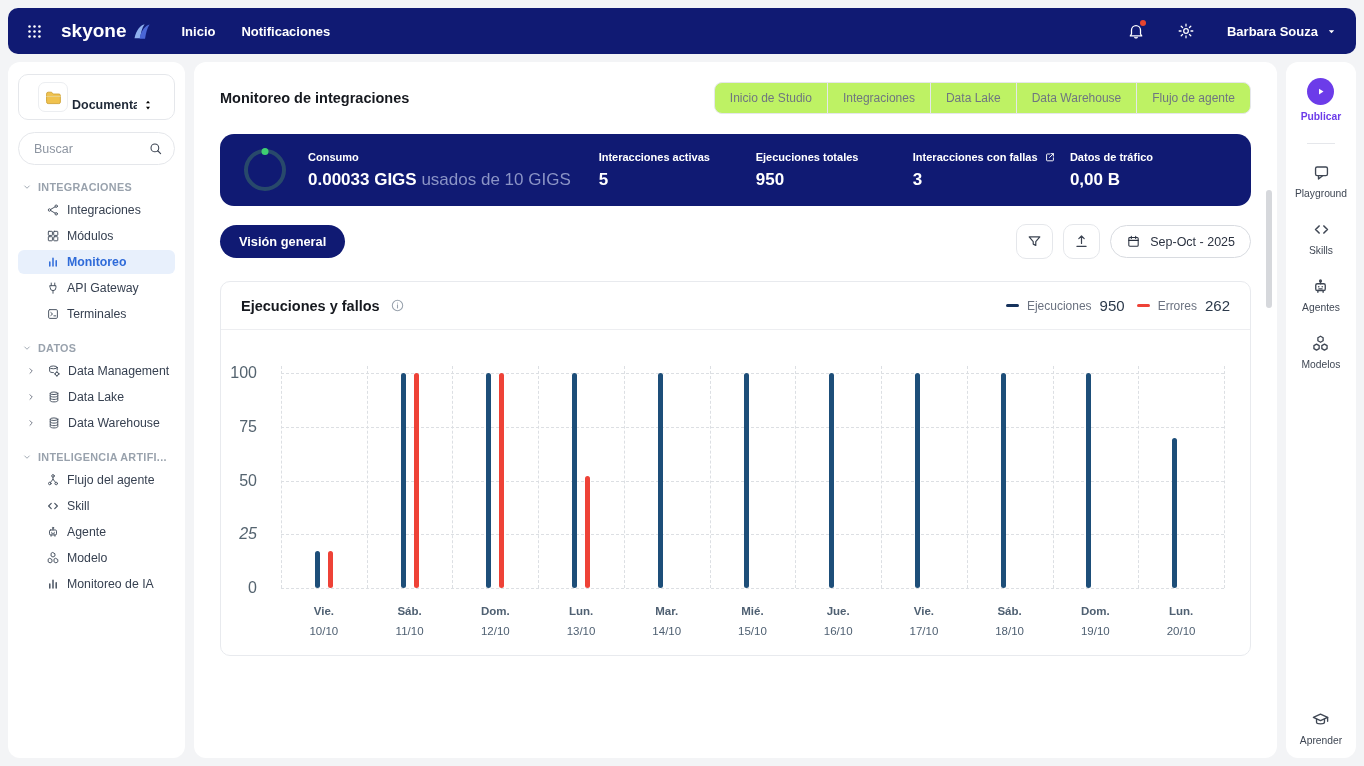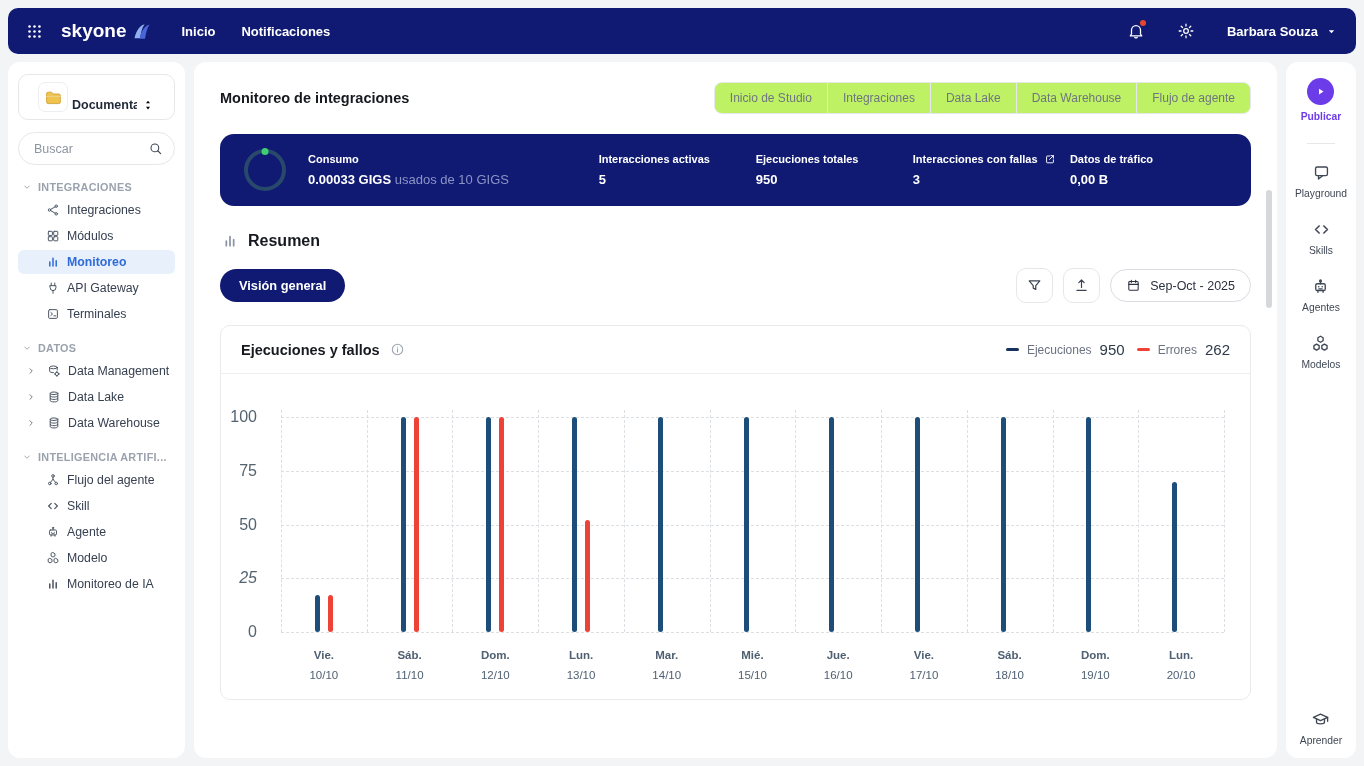--- a/index.html
+++ b/index.html
@@ -51,21 +51,21 @@
   .scroll-thumb{position:absolute;right:5px;top:64px;width:6px;height:118px;background:#d6d8dc;border-radius:3px;cursor:pointer}
 
   
   .banner{background:#101a73;border-radius:14px;padding:15px 24px;display:flex;align-items:center;color:#fff}
   .gauge{width:42px;height:42px;border-radius:50%;border:4px solid #28496b;position:relative;margin-right:22px;flex:0 0 auto}
   .gauge-dot{position:absolute;top:-5px;left:50%;transform:translateX(-50%);width:7px;height:7px;border-radius:50%;background:#3ecf72}
   .stats-row{flex:1;display:flex;align-items:flex-start}
   .stat{flex:1;min-width:0}
   .stat.wide{flex:1.85}
   .stat .lbl{font-size:11px;display:flex;gap:6px;align-items:center;margin-bottom:7px;font-weight:600}
-  .stat .val{font-size:13px;font-weight:700;white-space:nowrap}
+  .stat .val{font-size:17px;font-weight:700;white-space:nowrap}
   .stat .suffix{color:#8b94c6;font-weight:400}
   .ext-ic{color:#fff;display:flex;cursor:pointer}
 
   
   .resumen-row{display:flex;align-items:center;gap:10px;margin:26px 2px 0;font-size:16px;font-weight:700;color:#16191f}
   .resumen-ic{color:#8a94a6;display:flex}
   .controls{display:flex;align-items:center;justify-content:space-between;margin-top:18px}
   .pill-btn{background:#101a73;color:#fff;font-size:12.8px;font-weight:700;padding:9px 19px;border-radius:18px;border:0;font-family:inherit;cursor:pointer}
   .ctrl-right{display:flex;align-items:center;gap:10px}
   .icon-btn{width:37px;height:35px;border:1px solid #e5e7eb;border-radius:10px;background:#fff;display:flex;align-items:center;justify-content:center;color:#3c4452;cursor:pointer}
@@ -408,28 +408,20 @@
               </div>
               <div class="stat">
                 <div class="lbl">
                   <span>Datos de tráfico</span>
                 </div>
                 <div class="val"><span>0,00 B</span></div>
               </div>
             </div>
         </div>
 
-        <div class="resumen-row">
-          <span class="resumen-ic" id="resumen-ic-slot">
-              <svg viewBox="0 0 24 24" width="16" height="16" fill="none" stroke="currentColor" stroke-width="1.7" stroke-linecap="round" stroke-linejoin="round">
-                <path d="M6.5 19v-7M12 19V5.5M17.5 19V10" stroke-width="2.6"></path>
-              </svg>
-            </span>
-          <span>Resumen</span>
-        </div>
 
         <div class="controls">
           <button class="pill-btn">Visión general</button>
           <div class="ctrl-right">
             <button class="icon-btn" id="filter-slot">
                 <svg viewBox="0 0 24 24" width="17" height="17" fill="none" stroke="currentColor" stroke-width="1.7" stroke-linecap="round" stroke-linejoin="round">
                   <path d="M4.5 5.5h15l-5.7 6.6v5.4l-3.6-1.8v-3.6z"></path>
                 </svg>
               </button>
             <button class="icon-btn" id="export-slot">

